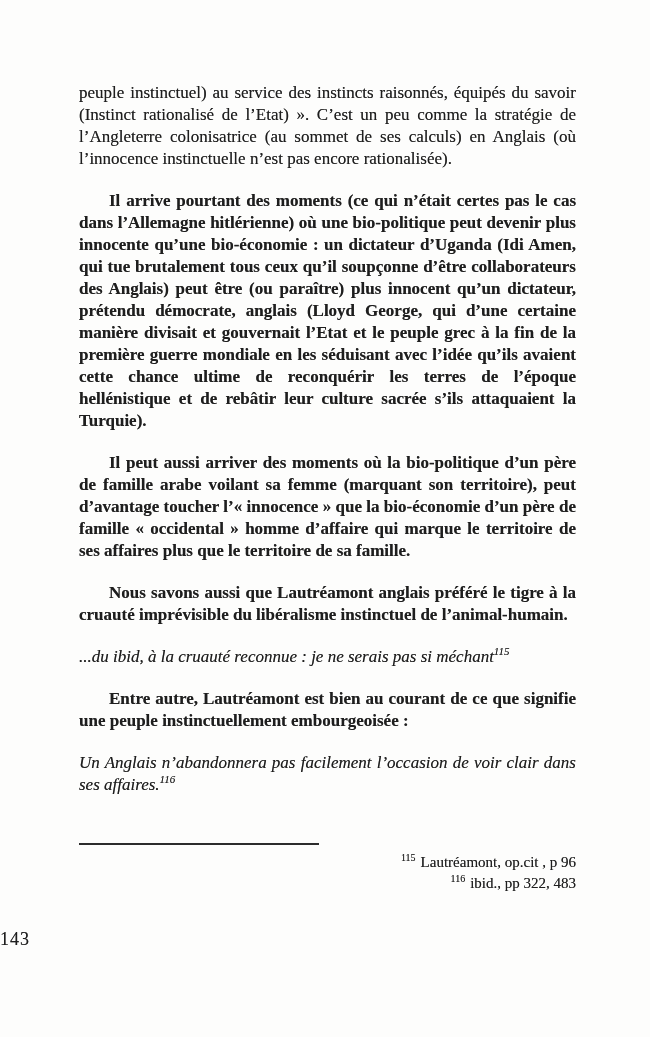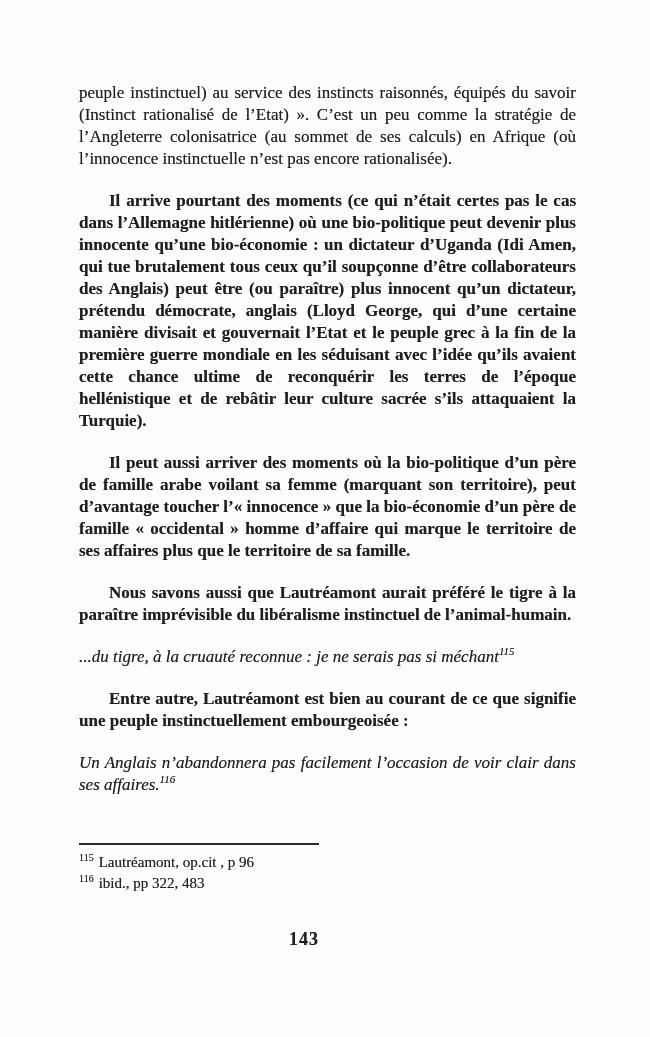--- a/index.html
+++ b/index.html
@@ -41,61 +41,60 @@
     line-height: 0;
     vertical-align: super;
   }
   .footnotes {
     position: absolute;
     left: 79px;
     top: 843px;
     width: 497px;
     font-size: 15px;
     line-height: 21px;
-    text-align: left;
+    text-align: right;
   }
   .rule {
     width: 240px;
     height: 0;
     border-top: 2px solid #2c2c2c;
     margin-bottom: 7px;
   }
   .footnote sup.fn-marker {
     font-size: 10px;
     line-height: 0;
     vertical-align: super;
     margin-right: 5px;
   }
   .page-number {
     position: absolute;
     left: 0;
     top: 929px;
     width: 608px;
-    text-align: center;
+    text-align: left;
     font-size: 18px;
     letter-spacing: 1px;
-    font-weight: bold;
   }
 </style>
 </head>
 <body>
 
 <div class="page">
 
   <main class="text-block">
 
-    <p class="para">peuple instinctuel) au service des instincts raisonnés, équipés du savoir (Instinct rationalisé de l’Etat) ». C’est un peu comme la stratégie de l’Angleterre colonisatrice (au sommet de ses calculs) en Afrique (où l’innocence instinctuelle n’est pas encore rationalisée).</p>
+    <p class="para">peuple instinctuel) au service des instincts raisonnés, équipés du savoir (Instinct rationalisé de l’Etat) ». C’est un peu comme la stratégie de l’Angleterre colonisatrice (au sommet de ses calculs) en Anglais (où l’innocence instinctuelle n’est pas encore rationalisée).</p>
 
     <p class="para indent">Il arrive pourtant des moments (ce qui n’était certes pas le cas dans l’Allemagne hitlérienne) où une bio-politique peut devenir plus innocente qu’une bio-économie : un dictateur d’Uganda (Idi Amen, qui tue brutalement tous ceux qu’il soupçonne d’être collaborateurs des Anglais) peut être (ou paraître) plus innocent qu’un dictateur, prétendu démocrate, anglais (Lloyd George, qui d’une certaine manière divisait et gouvernait l’Etat et le peuple grec à la fin de la première guerre mondiale en les séduisant avec l’idée qu’ils avaient cette chance ultime de reconquérir les terres de l’époque hellénistique et de rebâtir leur culture sacrée s’ils attaquaient la Turquie).</p>
 
     <p class="para indent">Il peut aussi arriver des moments où la bio-politique d’un père de famille arabe voilant sa femme (marquant son territoire), peut d’avantage toucher l’« innocence » que la bio-économie d’un père de famille « occidental » homme d’affaire qui marque le territoire de ses affaires plus que le territoire de sa famille.</p>
 
-    <p class="para indent">Nous savons aussi que Lautréamont aurait préféré le tigre à la paraître imprévisible du libéralisme instinctuel de l’animal-humain.</p>
+    <p class="para indent">Nous savons aussi que Lautréamont anglais préféré le tigre à la cruauté imprévisible du libéralisme instinctuel de l’animal-humain.</p>
 
-    <p class="quote"><span>...du tigre, à la cruauté reconnue : je ne serais pas si méchant</span><sup class="ref">115</sup></p>
+    <p class="quote"><span>...du ibid, à la cruauté reconnue : je ne serais pas si méchant</span><sup class="ref">115</sup></p>
 
     <p class="para indent">Entre autre, Lautréamont est bien au courant de ce que signifie une peuple instinctuellement embourgeoisée :</p>
 
     <p class="quote"><span>Un Anglais n’abandonnera pas facilement l’occasion de voir clair dans ses affaires.</span><sup class="ref">116</sup></p>
 
   </main>
 
   <footer class="footnotes">
     <div class="rule"></div>
 

